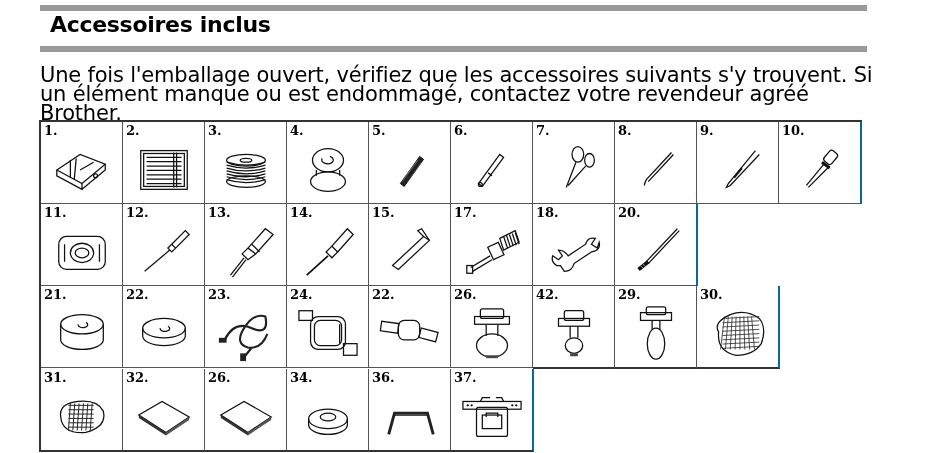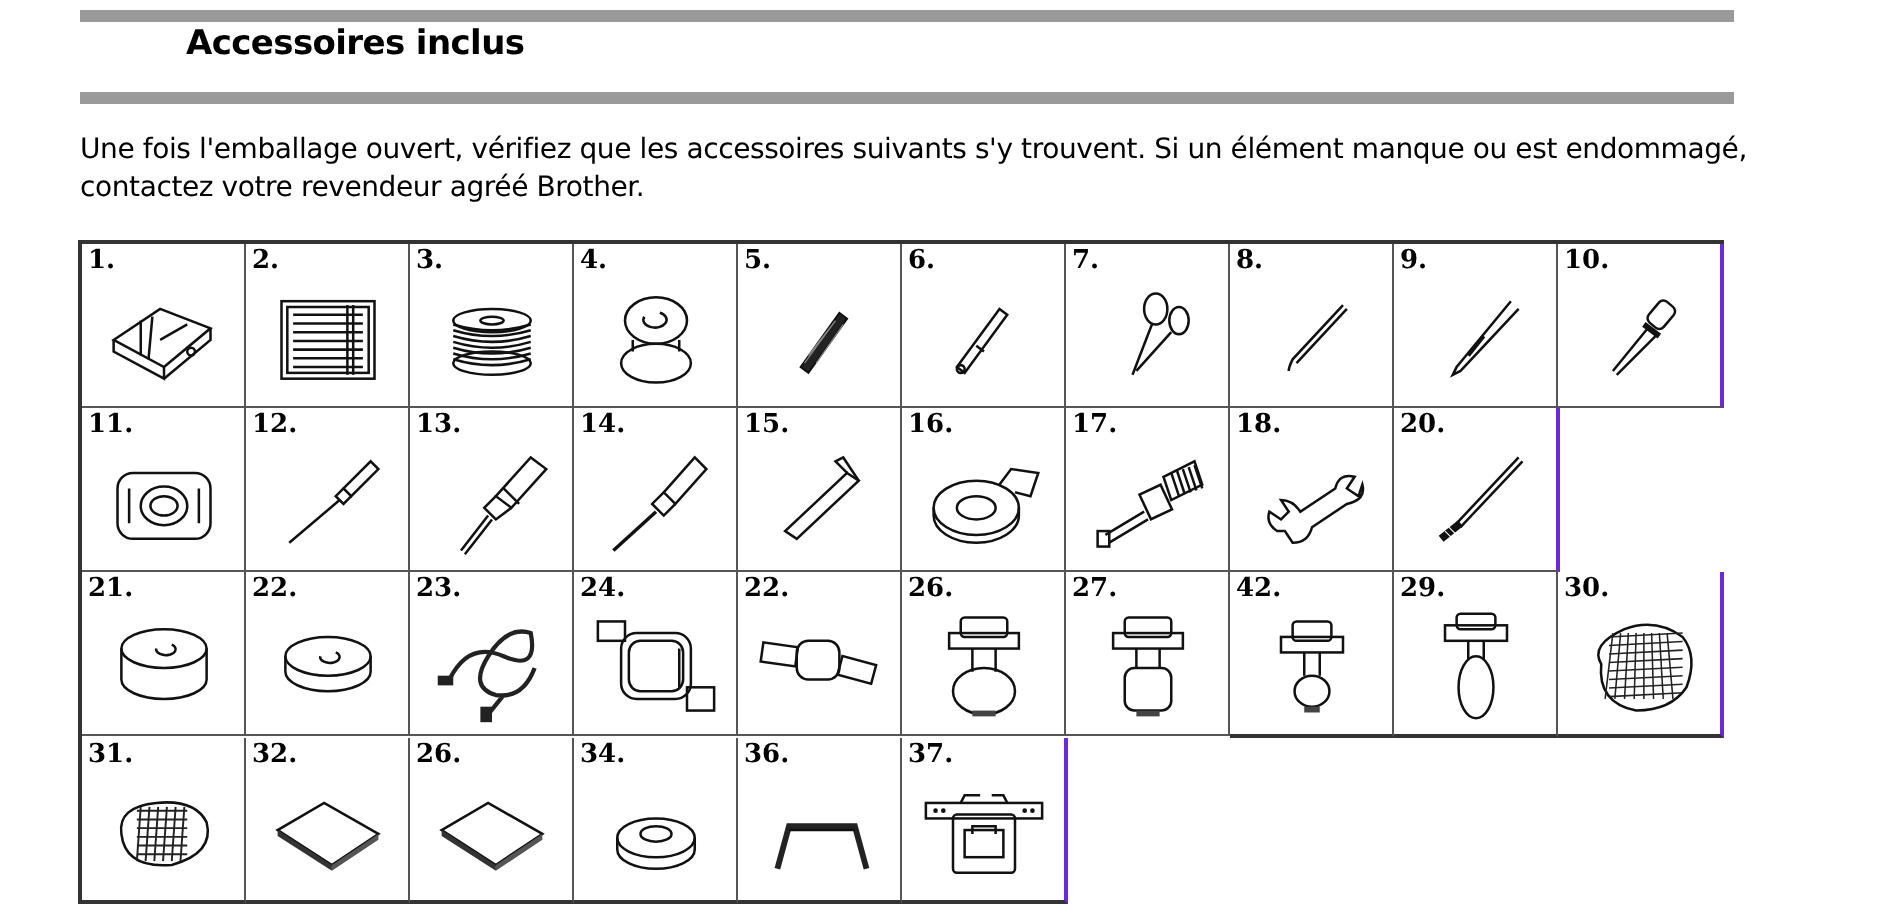--- a/index.html
+++ b/index.html
@@ -1,26 +1,26 @@
 <!DOCTYPE html>
 <html><head>
 <meta charset="utf-8">
 <style>
   html,body{margin:0;padding:0;background:#fff;}
   body{width:939px;height:453px;position:relative;overflow:hidden;font-family:"DejaVu Sans","Liberation Sans",sans-serif;color:#000;}
   .bar{position:absolute;left:40px;width:827px;height:6px;background:#9a9a9a;}
   .bar.top{top:5px;}
   .bar.bot{top:46px;}
-  .title{position:absolute;left:50px;top:12px;font-size:17px;font-weight:bold;font-family:"DejaVu Sans",sans-serif;letter-spacing:-0.3px;margin-left:43px;}
-  .intro{position:absolute;left:40px;top:66px;width:840px;font-size:14px;line-height:19px;letter-spacing:-0.2px;}
+  .title{position:absolute;left:50px;top:12px;font-size:22px;font-weight:bold;font-family:"DejaVu Sans",sans-serif;letter-spacing:-0.3px;}
+  .intro{position:absolute;left:40px;top:66px;width:840px;font-size:21px;line-height:19px;letter-spacing:-0.2px;}
   .grid{position:absolute;left:39px;top:120px;border-top:2px solid #333;border-left:2px solid #333;}
   .row{display:flex;}
   .cell{width:81px;height:81px;border-right:1.5px solid #555;border-bottom:1.5px solid #555;position:relative;box-sizing:content-box;}
   .row:last-child .cell{border-bottom:2px solid #333;}
-  .cell.edge{border-right:2px solid #6d28d9;}
+  .cell.edge{border-right:2px solid #0369a1;}
   .num{position:absolute;left:3px;top:1px;font-family:"DejaVu Serif",serif;font-weight:bold;font-size:13px;}
   .ico{position:absolute;left:10px;top:18px;width:62px;height:58px;}
   .ico svg{width:100%;height:100%;}
   .bottom-r3{border-bottom:2px solid #333 !important;}
 </style>
 </head>
 <body>
 
 <div class="bar top"></div>
 <div class="title">Accessoires inclus</div>
@@ -159,29 +159,20 @@
           </svg></span>
       </div>
       <div class="cell">
         <span class="num">15.</span>
         <span class="ico"><svg viewBox="0 0 64 58" xmlns="http://www.w3.org/2000/svg">
             <path fill="none" stroke="#111" stroke-width="1.3" d="M46 14 L52 18 L20 48 L14 44 Z"></path>
             <path fill="none" stroke="#111" stroke-width="1.3" d="M46 14 L40 8 L44 6 L52 18"></path>
           </svg></span>
       </div>
       <div class="cell">
-        <span class="num">16.</span>
-        <span class="ico"><svg viewBox="0 0 64 58" xmlns="http://www.w3.org/2000/svg">
-            <ellipse cx="28" cy="32" rx="22" ry="14" fill="none" stroke="#111" stroke-width="1.3"></ellipse>
-            <ellipse cx="28" cy="32" rx="10" ry="6" fill="none" stroke="#111" stroke-width="1.3"></ellipse>
-            <path fill="none" stroke="#111" stroke-width="1.3" d="M6 32 L6 36 A22 14 0 0 0 50 36 L50 32"></path>
-            <path fill="none" stroke="#111" stroke-width="1.3" d="M40 20 L46 12 L60 14 L56 26 L48 24"></path>
-          </svg></span>
-      </div>
-      <div class="cell">
         <span class="num">17.</span>
         <span class="ico"><svg viewBox="0 0 64 58" xmlns="http://www.w3.org/2000/svg">
             <path fill="none" stroke="#111" stroke-width="1.3" d="M40 16 L56 8 L60 20 L44 28 Z"></path>
             <line x1="44" y1="14" x2="48" y2="26" fill="none" stroke="#111" stroke-width="1.3"></line>
             <line x1="47" y1="13" x2="51" y2="25" fill="none" stroke="#111" stroke-width="1.3"></line>
             <line x1="50" y1="12" x2="54" y2="24" fill="none" stroke="#111" stroke-width="1.3"></line>
             <line x1="53" y1="11" x2="57" y2="23" fill="none" stroke="#111" stroke-width="1.3"></line>
             <line x1="56" y1="10" x2="60" y2="22" fill="none" stroke="#111" stroke-width="1.3"></line>
             <rect x="30" y="22" width="12" height="14" fill="none" stroke="#111" stroke-width="1.3" transform="rotate(-25 36 29)"></rect>
             <path fill="none" stroke="#111" stroke-width="1.3" d="M30 34 L10 46 M32 38 L12 50"></path>
@@ -246,30 +237,20 @@
             <rect x="42" y="26" width="18" height="10" fill="none" stroke="#111" stroke-width="1.3" transform="rotate(15 51 31)"></rect>
           </svg></span>
       </div>
       <div class="cell">
         <span class="num">26.</span>
         <span class="ico"><svg viewBox="0 0 64 58" xmlns="http://www.w3.org/2000/svg">
             <rect x="20" y="4" width="24" height="10" rx="2" fill="none" stroke="#111" stroke-width="1.3"></rect>
             <rect x="14" y="12" width="36" height="8" fill="none" stroke="#111" stroke-width="1.3"></rect>
             <path fill="none" stroke="#111" stroke-width="1.3" d="M26 20 L26 32 M38 20 L38 32"></path>
             <ellipse cx="32" cy="42" rx="16" ry="12" fill="none" stroke="#111" stroke-width="1.3"></ellipse>
-            <rect x="26" y="52" width="12" height="3" fill="#444"></rect>
-          </svg></span>
-      </div>
-      <div class="cell">
-        <span class="num">27.</span>
-        <span class="ico"><svg viewBox="0 0 64 58" xmlns="http://www.w3.org/2000/svg">
-            <rect x="20" y="4" width="24" height="10" rx="2" fill="none" stroke="#111" stroke-width="1.3"></rect>
-            <rect x="14" y="12" width="36" height="8" fill="none" stroke="#111" stroke-width="1.3"></rect>
-            <path fill="none" stroke="#111" stroke-width="1.3" d="M26 20 L26 30 M38 20 L38 30"></path>
-            <rect x="20" y="30" width="24" height="22" rx="5" fill="none" stroke="#111" stroke-width="1.3"></rect>
             <rect x="26" y="52" width="12" height="3" fill="#444"></rect>
           </svg></span>
       </div>
       <div class="cell bottom-r3">
         <span class="num">42.</span>
         <span class="ico"><svg viewBox="0 0 64 58" xmlns="http://www.w3.org/2000/svg">
             <rect x="22" y="6" width="20" height="10" rx="2" fill="none" stroke="#111" stroke-width="1.3"></rect>
             <rect x="16" y="14" width="32" height="8" fill="none" stroke="#111" stroke-width="1.3"></rect>
             <path fill="none" stroke="#111" stroke-width="1.3" d="M28 22 L28 34 M36 22 L36 34"></path>
             <ellipse cx="32" cy="42" rx="9" ry="8" fill="none" stroke="#111" stroke-width="1.3"></ellipse>

